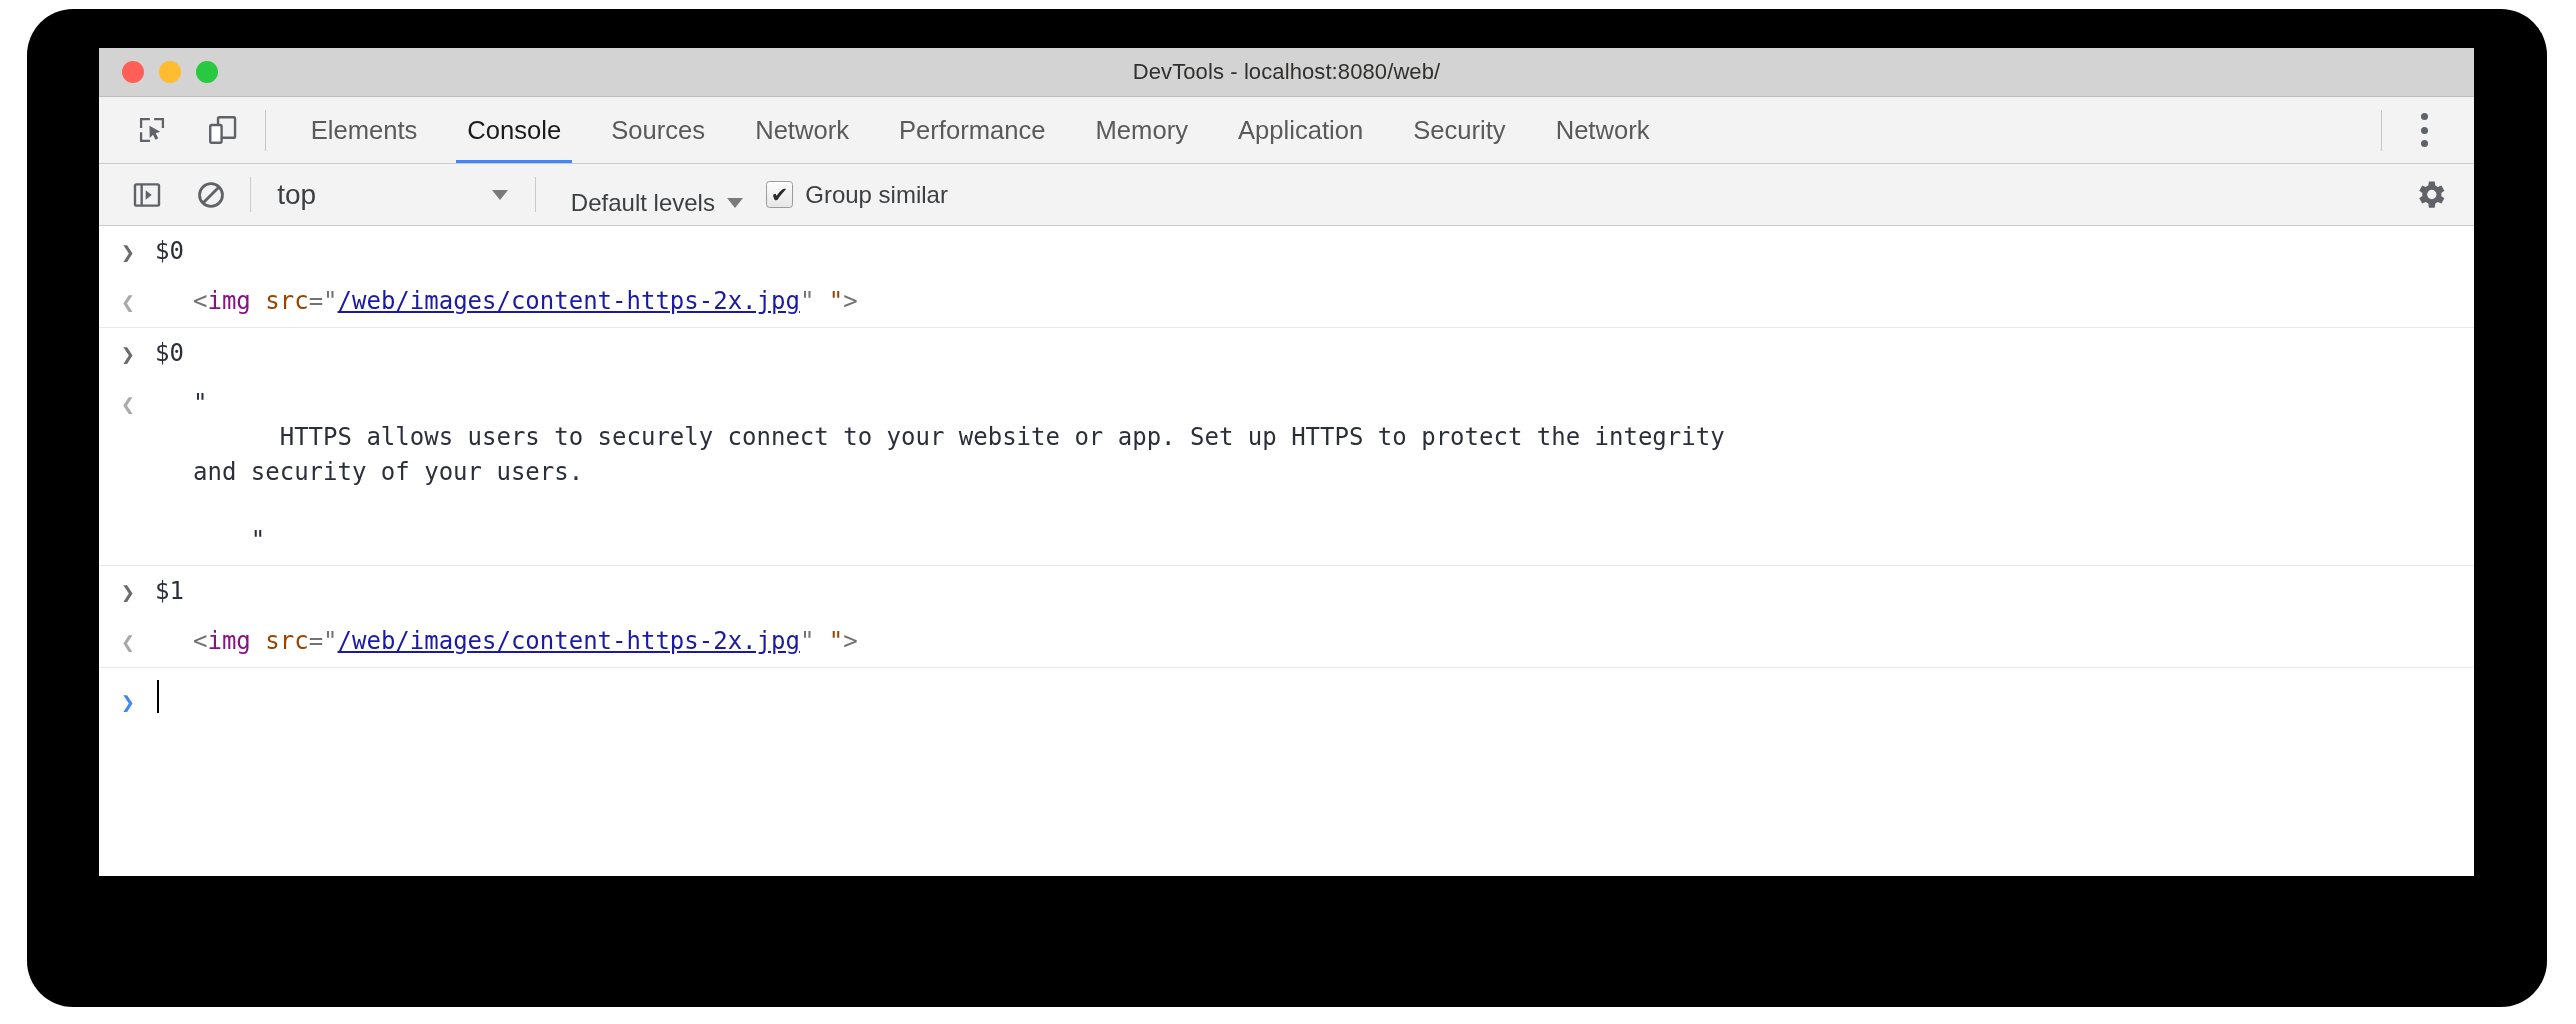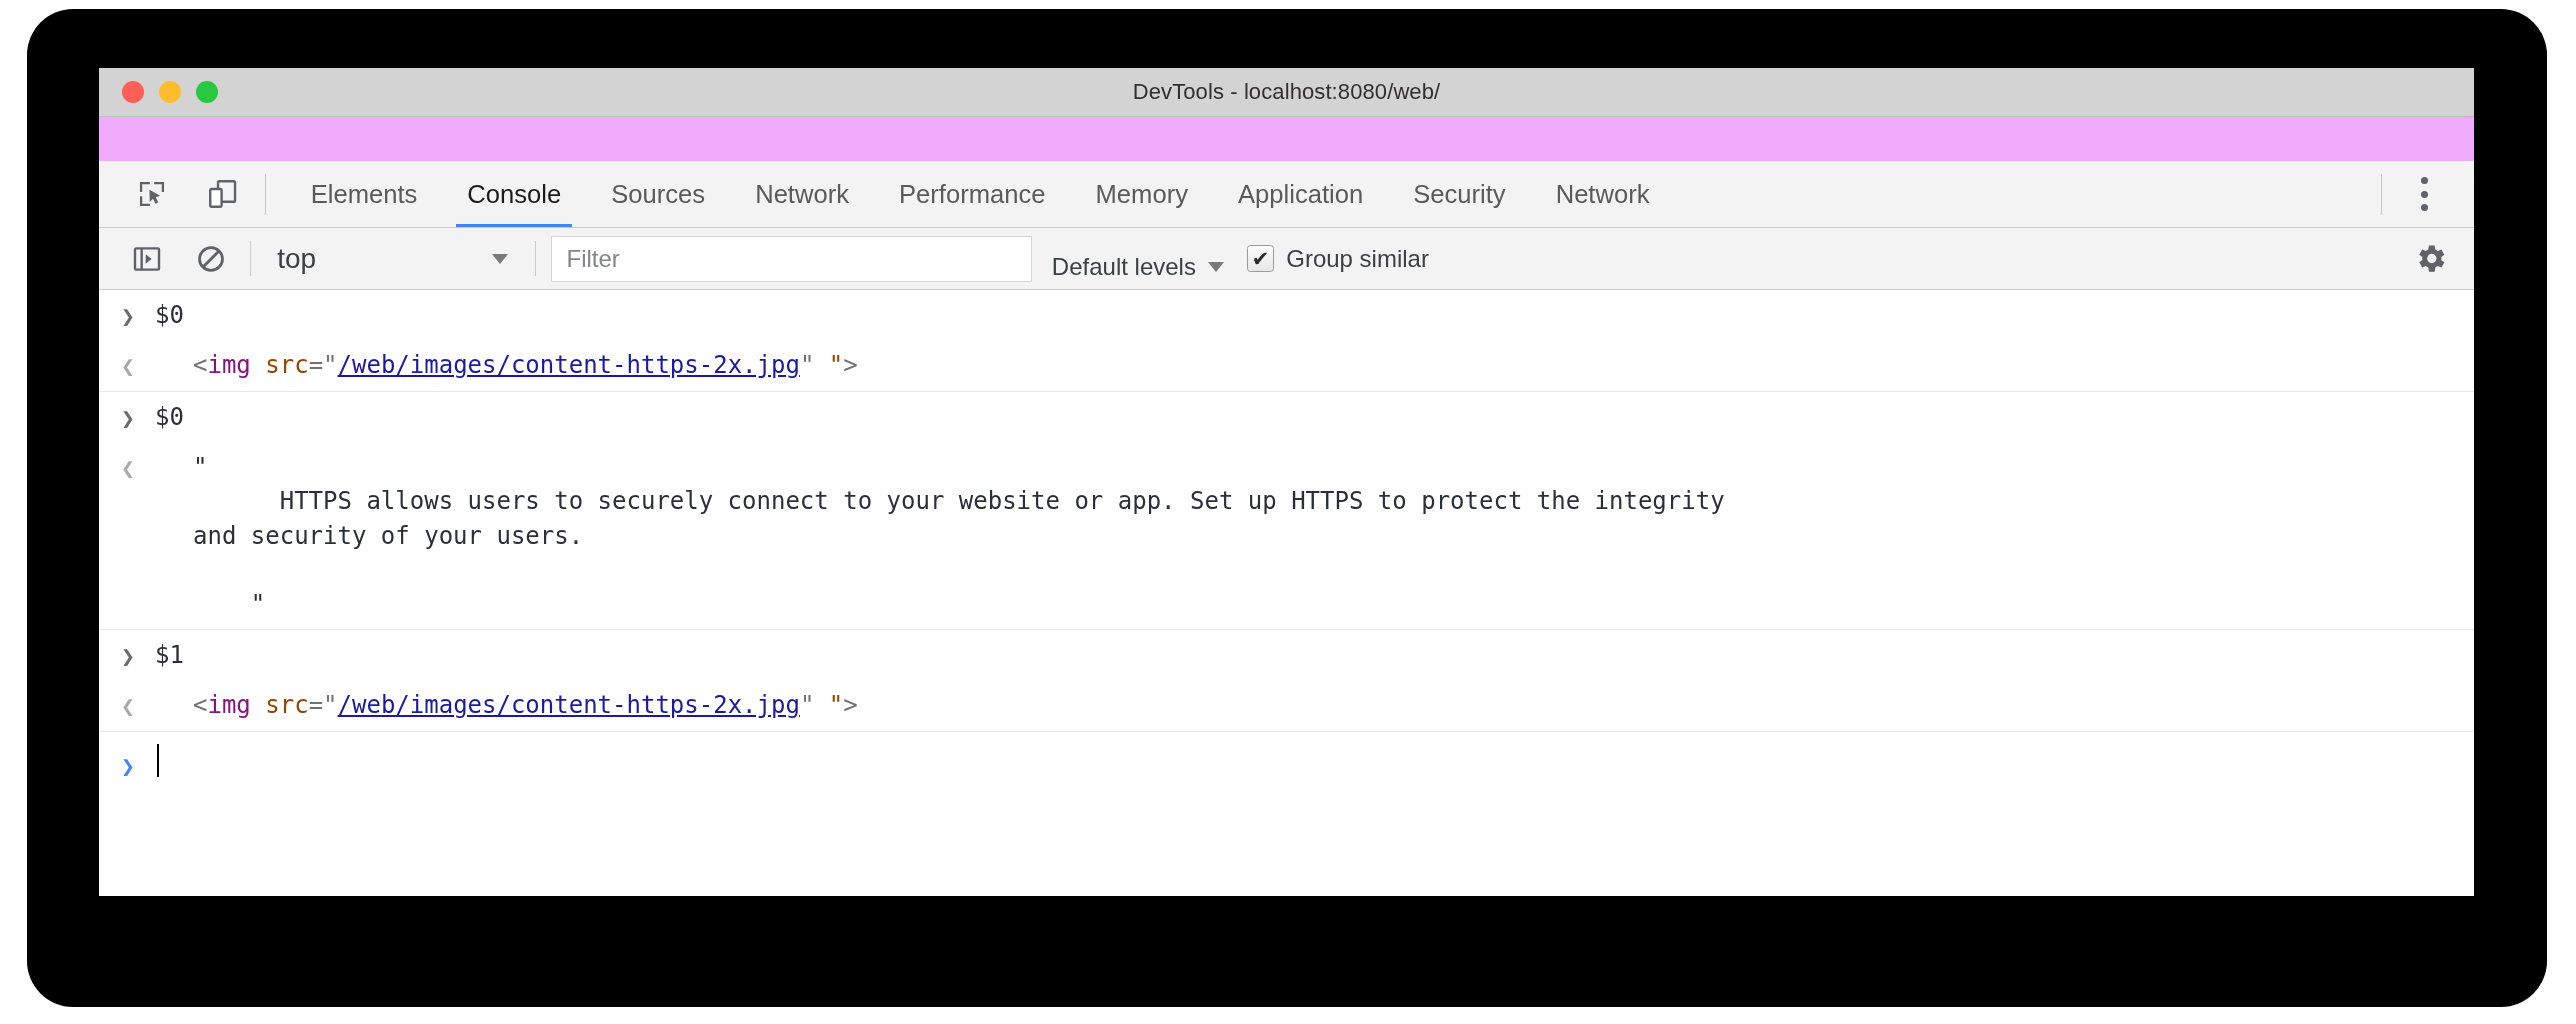--- a/index.html
+++ b/index.html
@@ -18,23 +18,23 @@
   
   .device-frame {
     position: absolute;
     left: 26.5px; top: 8.8px;
     width: 2520px; height: 998px;
     background: #000000;
     border-radius: 46px;
   }
   .window {
     position: absolute;
-    left: 99px; top: 68px;
+    left: 99px; top: 48px;
     width: 2375px; height: 828px;
-    background: #f0abfc;
+    background: #fde047;
     overflow: hidden;
     display: flex;
     flex-direction: column;
   }
 
   
   .titlebar {
     position: relative;
     height: 49px;
     background: #d3d3d3;
@@ -63,21 +63,20 @@
 
   
   .tabbar {
     position: relative;
     height: 67px;
     flex: 0 0 67px;
     background: #f3f3f3;
     border-bottom: 0.9px solid #cacaca;
     display: flex;
     align-items: center;
-    margin-top: 44px;
   }
   .tool-icons {
     display: flex; align-items: center;
     padding-left: 30px;
     gap: 25px;
   }
   .icon-btn {
     width: 46px; height: 46px;
     display: flex; align-items: center; justify-content: center;
     border-radius: 3.5px;
@@ -350,21 +349,20 @@
           <circle cx="12" cy="12" r="8.6" fill="none" stroke="#5f6368" stroke-width="2.1"></circle>
           <line x1="6" y1="18" x2="18" y2="6" stroke="#5f6368" stroke-width="2.1"></line>
         </svg>
       </div>
       <div class="vsep2"></div>
       <div class="context-select">
         <span>top</span>
         <span class="caret"></span>
       </div>
       <div class="vsep2"></div>
-      <input class="filter-input" type="text" placeholder="Filter" style="">
       <div class="levels">
         <span>Default levels</span>
         <span class="caret"></span>
       </div>
       <div class="group-similar">
         <span class="checkbox">✔</span>
         <span>Group similar</span>
       </div>
       <div class="gear-wrap">
         <svg width="35" height="35" viewBox="0 0 24 24">

